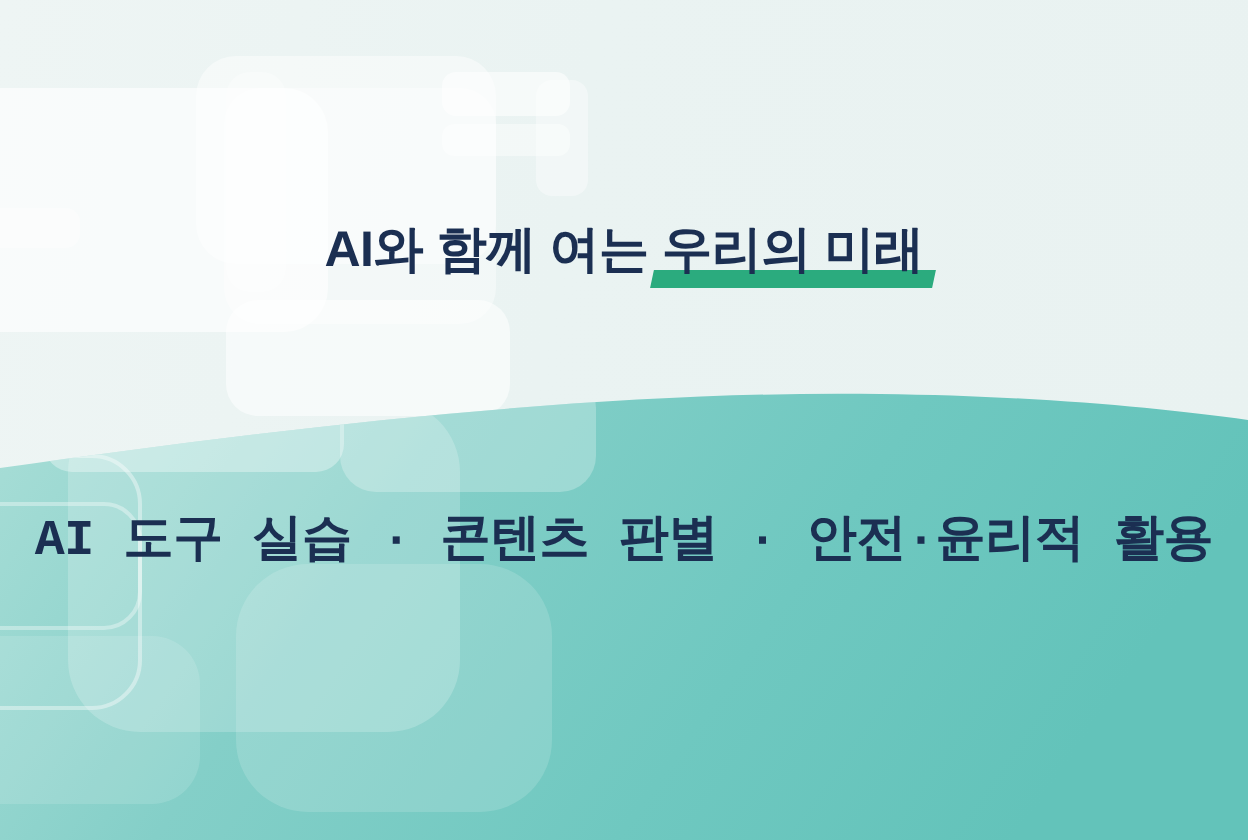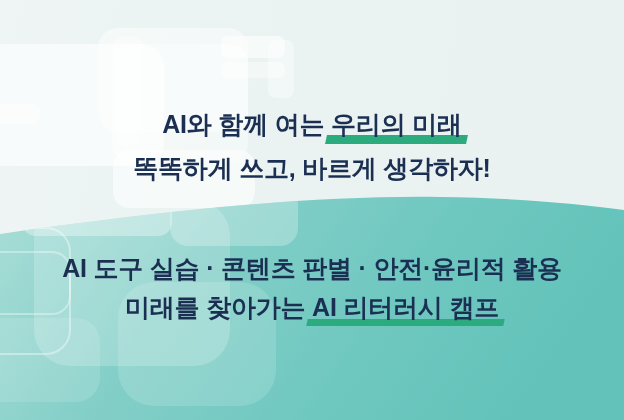--- a/index.html
+++ b/index.html
@@ -99,21 +99,21 @@
     position: absolute;
     width: 624px;
     text-align: center;
     color: #1b2f52;
     font-weight: 700;
     white-space: nowrap;
     letter-spacing: -0.2px;
   }
   .l1 { top: 108px; font-size: 25px; }
   .l2 { top: 152px; font-size: 25px; }
-  .l3 { top: 252px; font-size: 25px; }
+  .l3 { top: 252px; font-size: 25px; font-family: Liberation Mono, monospace; }
   .l4 { top: 291px; font-size: 25px; }
 
   
   .hl {
     position: relative;
     display: inline-block;
     z-index: 1;
   }
   .hl::after {
     content: "";
@@ -171,20 +171,18 @@
         <rect x="170" y="186" width="128" height="60" rx="18" ry="18" fill="#ffffff" fill-opacity="0.26"></rect>
         <rect x="22" y="188" width="150" height="48" rx="14" ry="14" fill="#ffffff" fill-opacity="0.34"></rect>
       </g>
     </svg>
   </div>
 
   <div class="text-layer">
 
     <div class="line l1"><span>AI와 함께 여는 </span><span class="hl">우리의 미래</span></div>
 
-    <div class="line l2">똑똑하게 쓰고, 바르게 생각하자!</div>
 
     <div class="line l3">AI 도구 실습 · 콘텐츠 판별 · 안전·윤리적 활용</div>
 
-    <div class="line l4"><span>미래를 찾아가는 </span><span class="hl hl-thin">AI 리터러시 캠프</span></div>
 
   </div>
 </div>
 
 </body></html>

